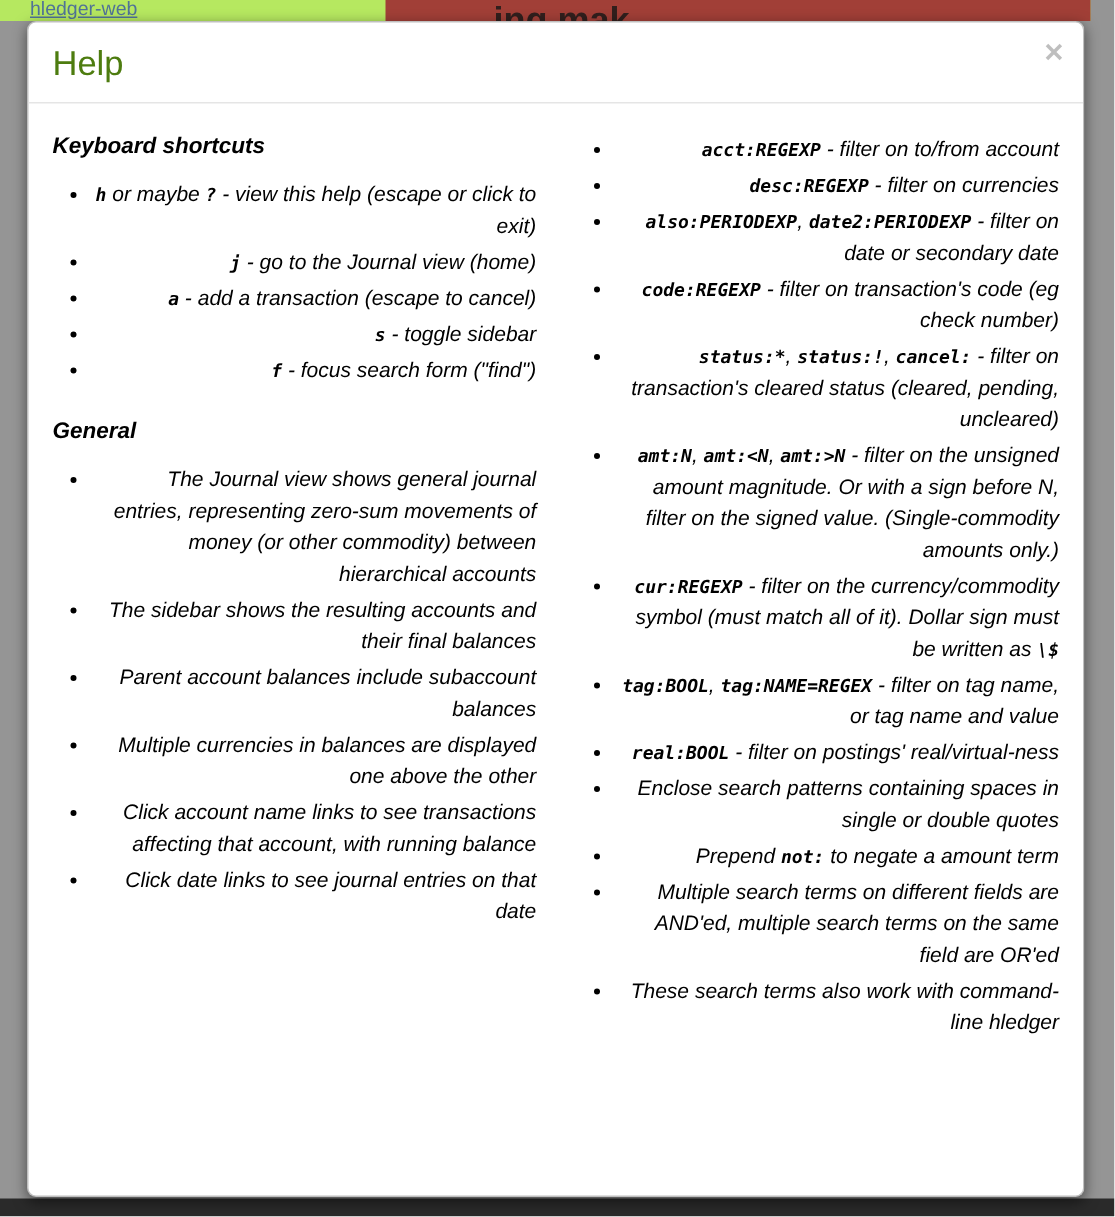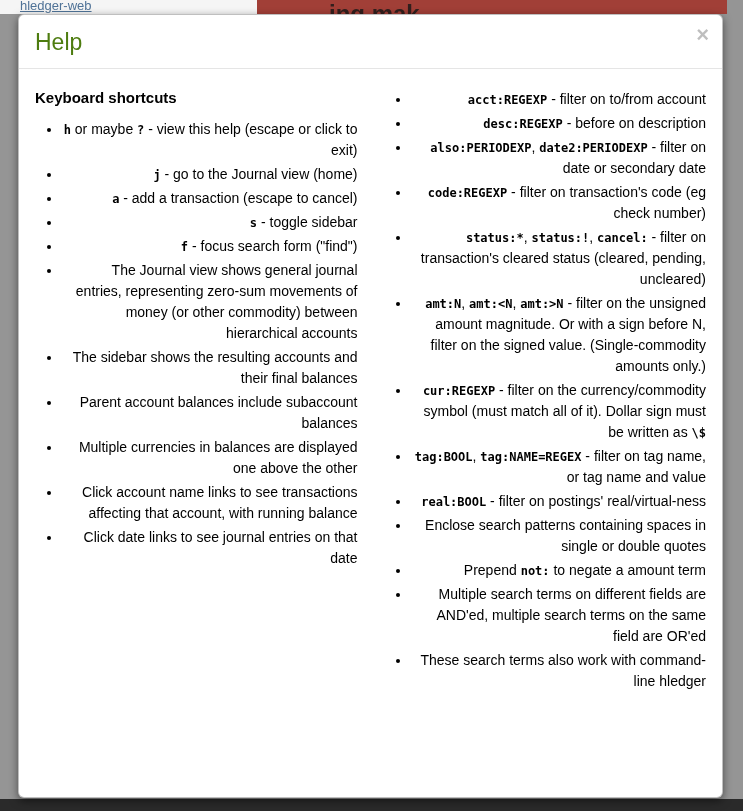--- a/index.html
+++ b/index.html
@@ -1,42 +1,42 @@
 <!DOCTYPE html>
 <html><head>
 <meta charset="utf-8">
 <style>
   html,body { margin:0; padding:0; }
   .stage {
     position:relative; width:743px; height:811px; overflow:hidden;
     font-family:"Liberation Sans", sans-serif; background:#9c9c9c;
   }
   
-  .navbar-strip { position:absolute; top:0; left:0; right:16px; height:14px; background:#ffffff; overflow:hidden; }
+  .navbar-strip { position:absolute; top:0; left:0; right:16px; height:14px; background:#bef264; overflow:hidden; }
   .brand { position:absolute; left:20px; top:-2px; color:#54789e; font-size:13px; text-decoration:underline; }
   .red-banner { position:absolute; left:257px; top:0; width:480px; height:14px; background:#a8423a; overflow:hidden; }
   .banner-text { position:absolute; left:72px; top:0px; font-size:24px; font-weight:bold; color:#33211f; white-space:nowrap; }
   .bottom-strip { position:absolute; left:0; right:0; bottom:0; height:12px; background:#2c2c2c; }
   .backdrop { position:absolute; top:0; left:0; right:0; bottom:0; background:rgba(0,0,0,0.04); }
 
   
   .modal {
     position:absolute; top:14px; left:18px; width:705px; height:784px;
     background:#fff; border:1px solid rgba(0,0,0,.25); border-radius:6px;
     box-shadow:0 3px 9px rgba(0,0,0,.5); box-sizing:border-box; overflow:hidden;
   }
   .modal-header { position:relative; padding:15px 16px 13px; border-bottom:1px solid #e5e5e5; }
   .modal-title { margin:0; font-size:23px; font-weight:500; color:#4d7c0f; line-height:1.1; }
   .close {
     position:absolute; right:13px; top:9px; background:none; border:0; padding:0;
     font-size:22px; font-weight:bold; line-height:1; color:#000; opacity:.25; cursor:pointer;
     font-family:"Liberation Sans", sans-serif;
   }
   .modal-body { padding:20px 16px; display:flex; gap:26px; box-sizing:border-box; }
-  .col { flex:1 1 0; min-width:0; }
+  .col { flex:1 1 0; min-width:0;font-style:italic; }
   .section-heading { font-size:15px; font-weight:bold; color:#000; margin:0 0 13px; }
   .section-heading:not(:first-child) { margin-top:22px; }
   .help-list { margin:0; padding:0 0 0 27px; list-style:disc; }
   .help-list li { font-size:14px; line-height:1.5; color:#000; margin:0 0 3px;text-align:right; }
   .help-list code {
     font-family:"DejaVu Sans Mono","Liberation Mono",monospace;
     font-weight:bold; font-size:12px; color:#000; white-space:nowrap;
   }
 </style>
 </head>
@@ -64,33 +64,34 @@
     <div class="modal-body">
       <div class="col">
           <h4 class="section-heading">Keyboard shortcuts</h4>
           <ul class="help-list">
             <li><code>h</code><span> or maybe </span><code>?</code><span> - view this help (escape or click to exit)</span></li>
             <li><code>j</code><span> - go to the Journal view (home)</span></li>
             <li><code>a</code><span> - add a transaction (escape to cancel)</span></li>
             <li><code>s</code><span> - toggle sidebar</span></li>
             <li><code>f</code><span> - focus search form ("find")</span></li>
           </ul>
+          <h4 class="section-heading">General</h4>
           <ul class="help-list">
             <li><span>The Journal view shows general journal entries, representing zero-sum movements of money (or other commodity) between hierarchical accounts</span></li>
             <li><span>The sidebar shows the resulting accounts and their final balances</span></li>
             <li><span>Parent account balances include subaccount balances</span></li>
             <li><span>Multiple currencies in balances are displayed one above the other</span></li>
             <li><span>Click account name links to see transactions affecting that account, with running balance</span></li>
             <li><span>Click date links to see journal entries on that date</span></li>
           </ul>
         </div>
       <div class="col">
           <ul class="help-list">
             <li><code>acct:REGEXP</code><span> - filter on to/from account</span></li>
-            <li><code>desc:REGEXP</code><span> - before on description</span></li>
+            <li><code>desc:REGEXP</code><span> - filter on currencies</span></li>
             <li><code>also:PERIODEXP</code><span>, </span><code>date2:PERIODEXP</code><span> - filter on date or secondary date</span></li>
             <li><code>code:REGEXP</code><span> - filter on transaction's code (eg check number)</span></li>
             <li><code>status:*</code><span>, </span><code>status:!</code><span>, </span><code>cancel:</code><span> - filter on transaction's cleared status (cleared, pending, uncleared)</span></li>
             <li><code>amt:N</code><span>, </span><code>amt:&lt;N</code><span>, </span><code>amt:&gt;N</code><span> - filter on the unsigned amount magnitude. Or with a sign before N, filter on the signed value. (Single-commodity amounts only.)</span></li>
             <li><code>cur:REGEXP</code><span> - filter on the currency/commodity symbol (must match all of it). Dollar sign must be written as </span><code>\$</code></li>
             <li><code>tag:BOOL</code><span>, </span><code>tag:NAME=REGEX</code><span> - filter on tag name, or tag name and value</span></li>
             <li><code>real:BOOL</code><span> - filter on postings' real/virtual-ness</span></li>
             <li><span>Enclose search patterns containing spaces in single or double quotes</span></li>
             <li><span>Prepend </span><code>not:</code><span> to negate a amount term</span></li>
             <li><span>Multiple search terms on different fields are AND'ed, multiple search terms on the same field are OR'ed</span></li>

